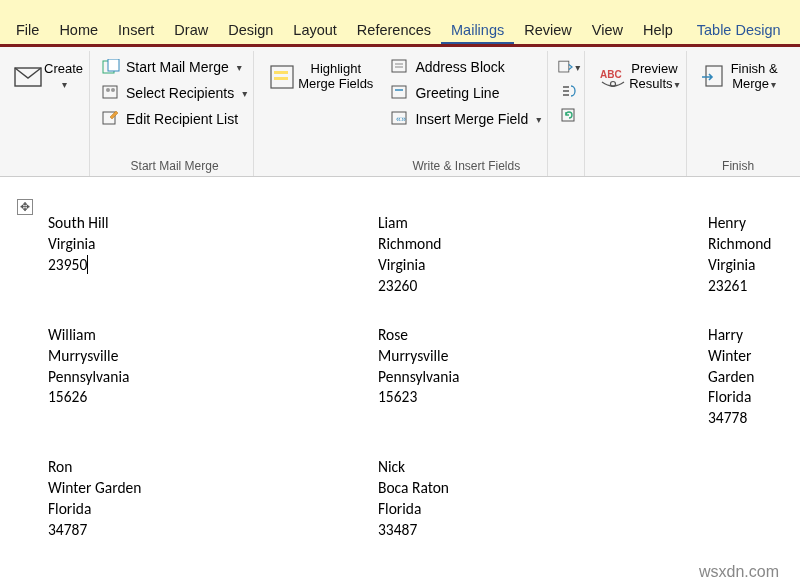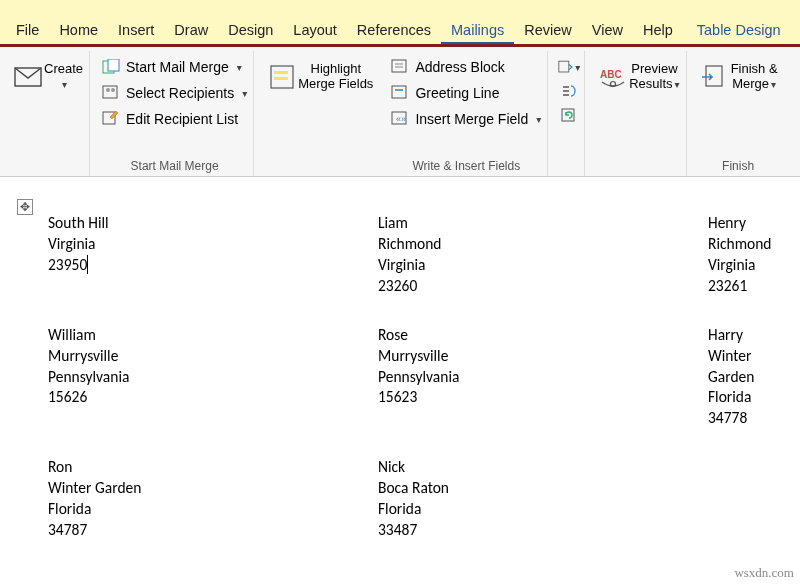--- a/index.html
+++ b/index.html
@@ -26,21 +26,21 @@
   
   .navcol { display: flex; flex-direction: column; gap: 4px; padding: 4px 4px; }
   .navicon { width: 22px; height: 20px; cursor: pointer; display: flex; align-items: center; justify-content: center; }
   
   .doc-area { background: #fff; padding: 36px 0 0 30px; position: relative; }
   .move-handle { position: absolute; left: 17px; top: 22px; width: 16px; height: 16px; border: 1px solid #888; background: #fff; display: flex; align-items: center; justify-content: center; font-size: 12px; color: #555; cursor: move; }
   .labels-grid { display: grid; grid-template-columns: 330px 330px auto; row-gap: 28px; padding-left: 18px; }
   .addr { font-size: 15.5px; line-height: 1.35; font-family: "Calibri", "Segoe UI", sans-serif; }
   .cursor-caret { border-right: 1px solid #000; padding-right: 0; }
   
-  .watermark { position: fixed; right: 6px; bottom: 4px; font-size: 13px; color: #888; font-family: Liberation Serif, serif; }
+  .watermark { position: fixed; right: 21px; bottom: 4px; font-size: 16px; color: #888; }
 </style>
 </head>
 <body>
 
 <div class="menubar">
   <div class="menubar-item">File</div>
   <div class="menubar-item">Home</div>
   <div class="menubar-item">Insert</div>
   <div class="menubar-item">Draw</div>
   <div class="menubar-item">Design</div>

